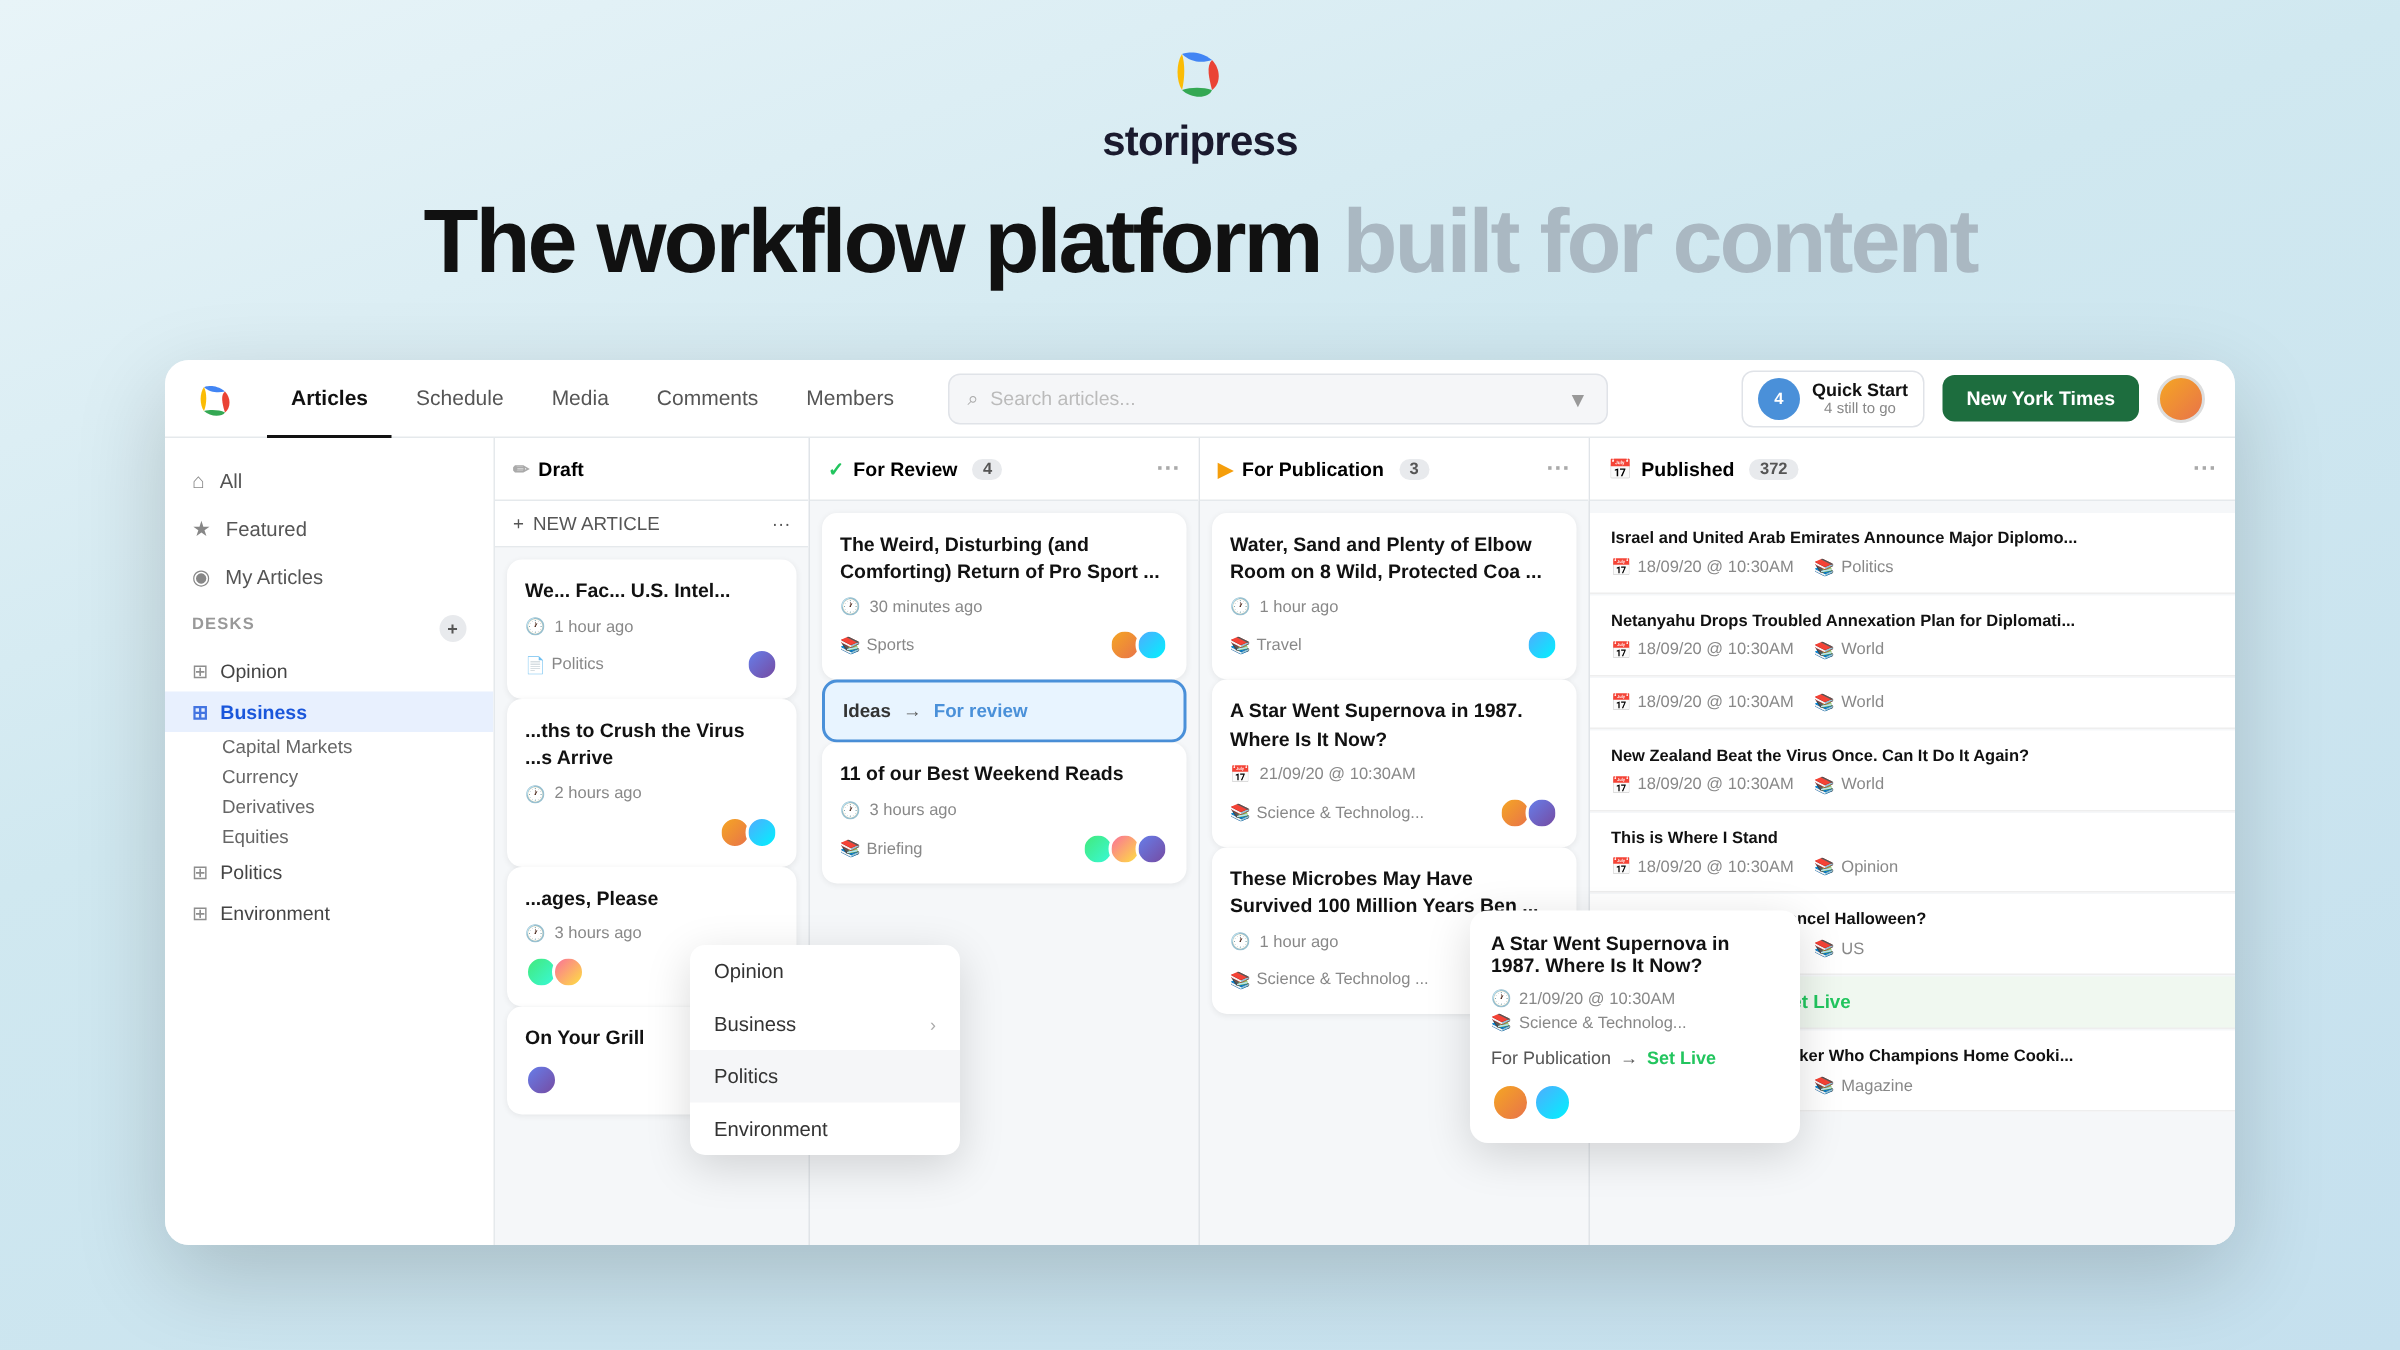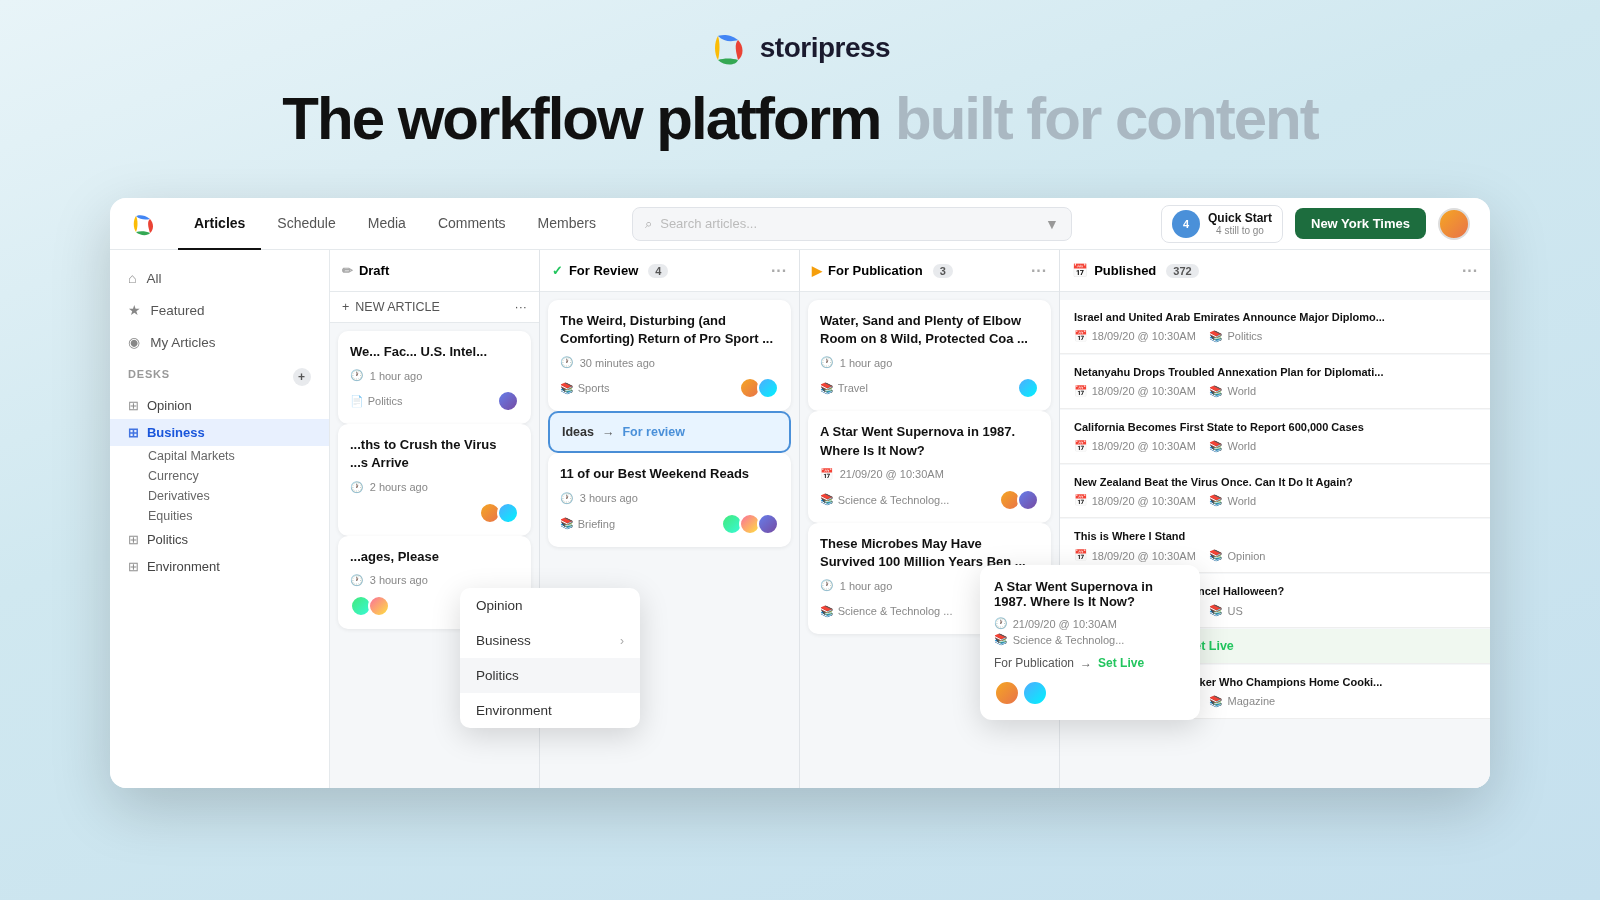--- a/index.html
+++ b/index.html
@@ -15,20 +15,21 @@
     .hero {
       text-align: center;
       padding: 28px 0 24px;
     }
     .logo-area {
       display: flex;
       align-items: center;
       justify-content: center;
       gap: 10px;
       margin-bottom: 18px;
+      flex-direction: column;
     }
     .logo-icon {
       width: 40px;
       height: 40px;
     }
     .logo-text {
       font-size: 28px;
       font-weight: 600;
       color: #1a1a2e;
       letter-spacing: -0.5px;
@@ -567,20 +568,28 @@
               <span>🕐</span>
               <span>3 hours ago</span>
             </div>
             <div class="card-footer">
               <div class="card-avatars">
                 <div class="mini-avatar av4"></div>
                 <div class="mini-avatar av5"></div>
               </div>
             </div>
           </div>
+          <div class="partial-card">
+            <div class="card-title">On Your Grill</div>
+            <div class="card-footer">
+              <div class="card-avatars">
+                <div class="mini-avatar av1"></div>
+              </div>
+            </div>
+          </div>
         </div>
       </div>
 
       <div class="kanban-col">
         <div class="col-header">
           <span style="color:#22c55e;">✓</span>
           <span>For Review</span>
           <span class="col-count">4</span>
           <span class="col-menu">···</span>
         </div>
@@ -718,21 +727,20 @@
                   <span>📅</span>
                   <span>18/09/20 @ 10:30AM</span>
                 </span>
               <span class="pub-meta-item">
                   <span>📚</span>
                   <span>World</span>
                 </span>
             </div>
           </div>
           <div class="pub-item">
-            <div class="pub-title">California Becomes First State to Report 600,000 Cases</div>
             <div class="pub-meta">
               <span class="pub-meta-item">
                   <span>📅</span>
                   <span>18/09/20 @ 10:30AM</span>
                 </span>
               <span class="pub-meta-item">
                   <span>📚</span>
                   <span>World</span>
                 </span>
             </div>

